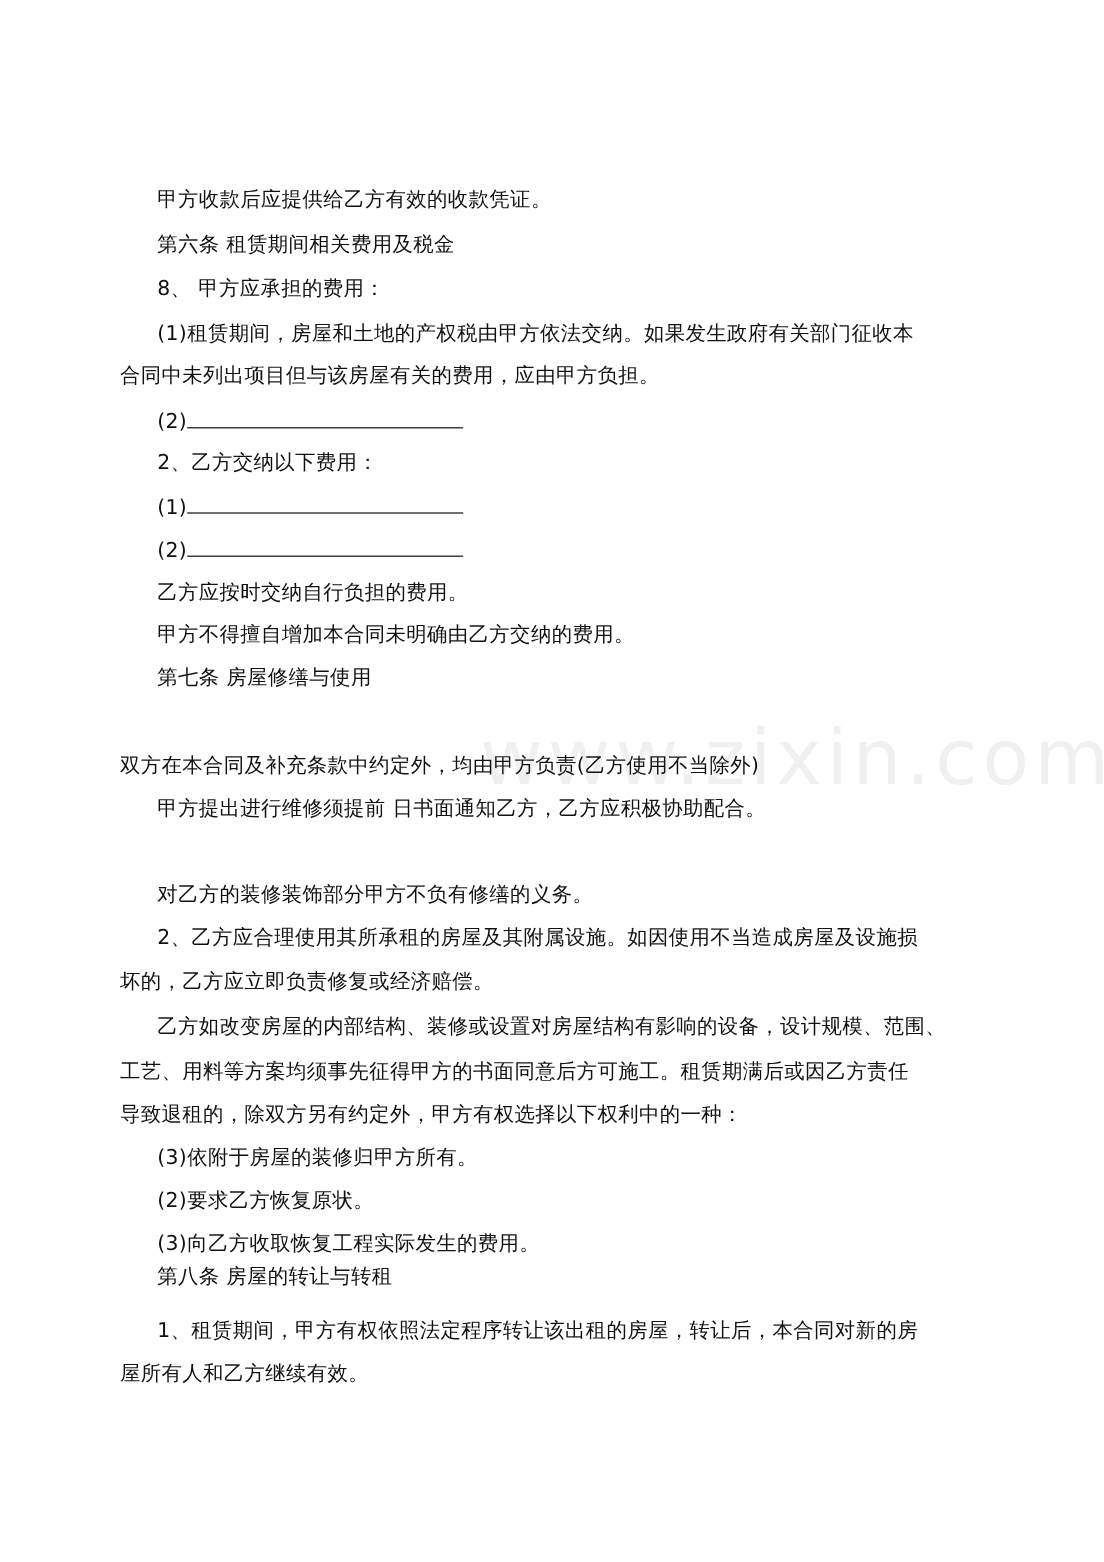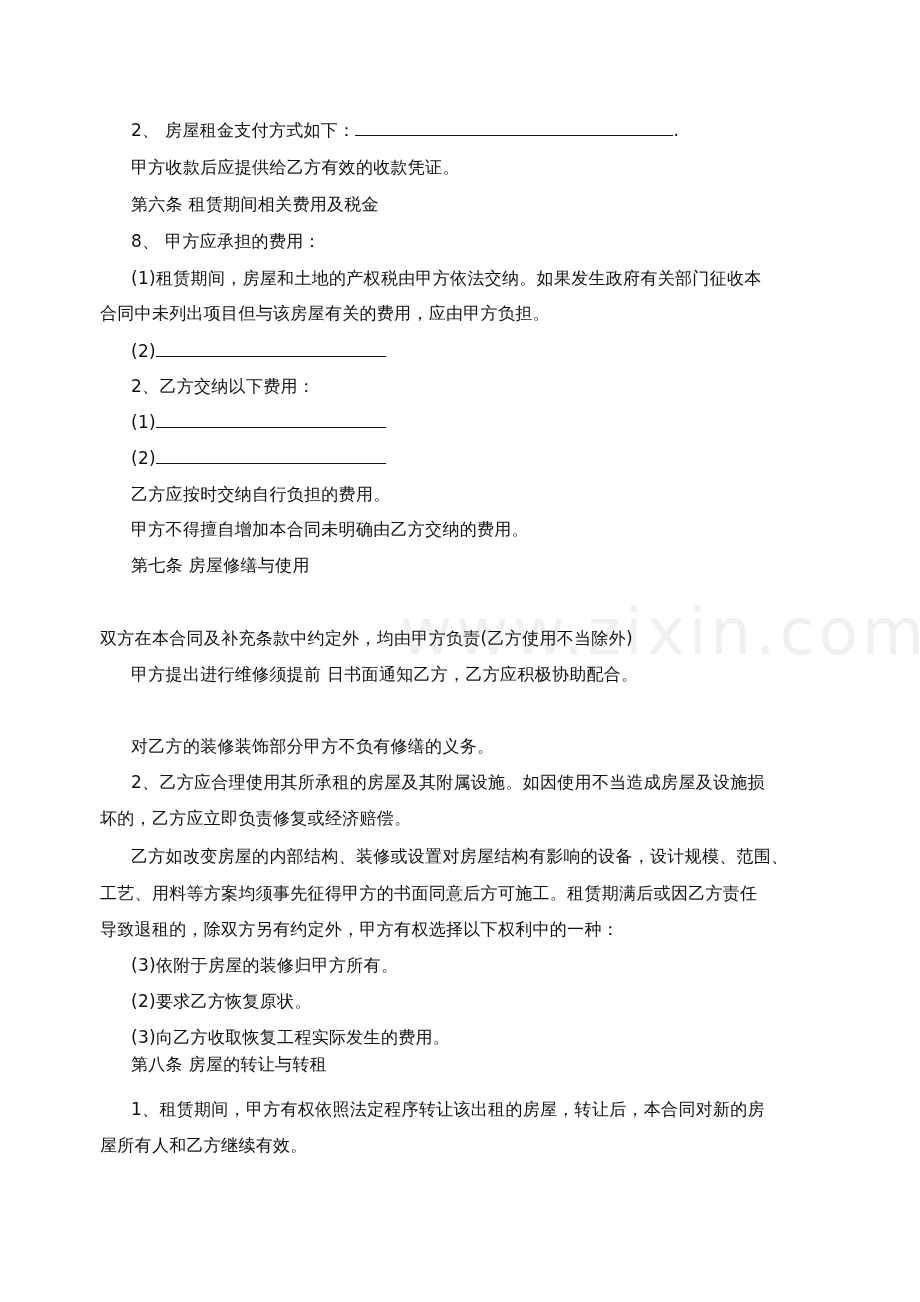--- a/index.html
+++ b/index.html
@@ -12,21 +12,20 @@
   .blank { display: inline-block; border-bottom: 1px solid #111; height: 16px; vertical-align: baseline; }
   .watermark { position: absolute; left: 400px; top: 595px; font-size: 64px; color: rgba(0,0,0,0.06);
                font-family: "DejaVu Sans", sans-serif; letter-spacing: 4px; white-space: nowrap; }
 </style>
 </head>
 <body>
 
 <div class="page">
   <div class="watermark">www.zixin.com.cn</div>
 
-  <div class="line ind" style="top:119px"><span>2、  房屋租金支付方式如下：</span><span class="blank" style="width:318px"></span><span>.</span></div>
   <div class="line ind" style="top:156px">甲方收款后应提供给乙方有效的收款凭证。</div>
   <div class="line ind" style="top:193px">第六条 租赁期间相关费用及税金</div>
   <div class="line ind" style="top:230px">8、  甲方应承担的费用：</div>
   <div class="line ind" style="top:267px">(1)租赁期间，房屋和土地的产权税由甲方依法交纳。如果发生政府有关部门征收本</div>
   <div class="line" style="top:302px">合同中未列出项目但与该房屋有关的费用，应由甲方负担。</div>
   <div class="line ind" style="top:340px"><span>(2)</span><span class="blank" style="width:230px"></span></div>
   <div class="line ind" style="top:375px">2、乙方交纳以下费用：</div>
   <div class="line ind" style="top:411px"><span>(1)</span><span class="blank" style="width:230px"></span></div>
   <div class="line ind" style="top:447px"><span>(2)</span><span class="blank" style="width:230px"></span></div>
   <div class="line ind" style="top:483px">乙方应按时交纳自行负担的费用。</div>

